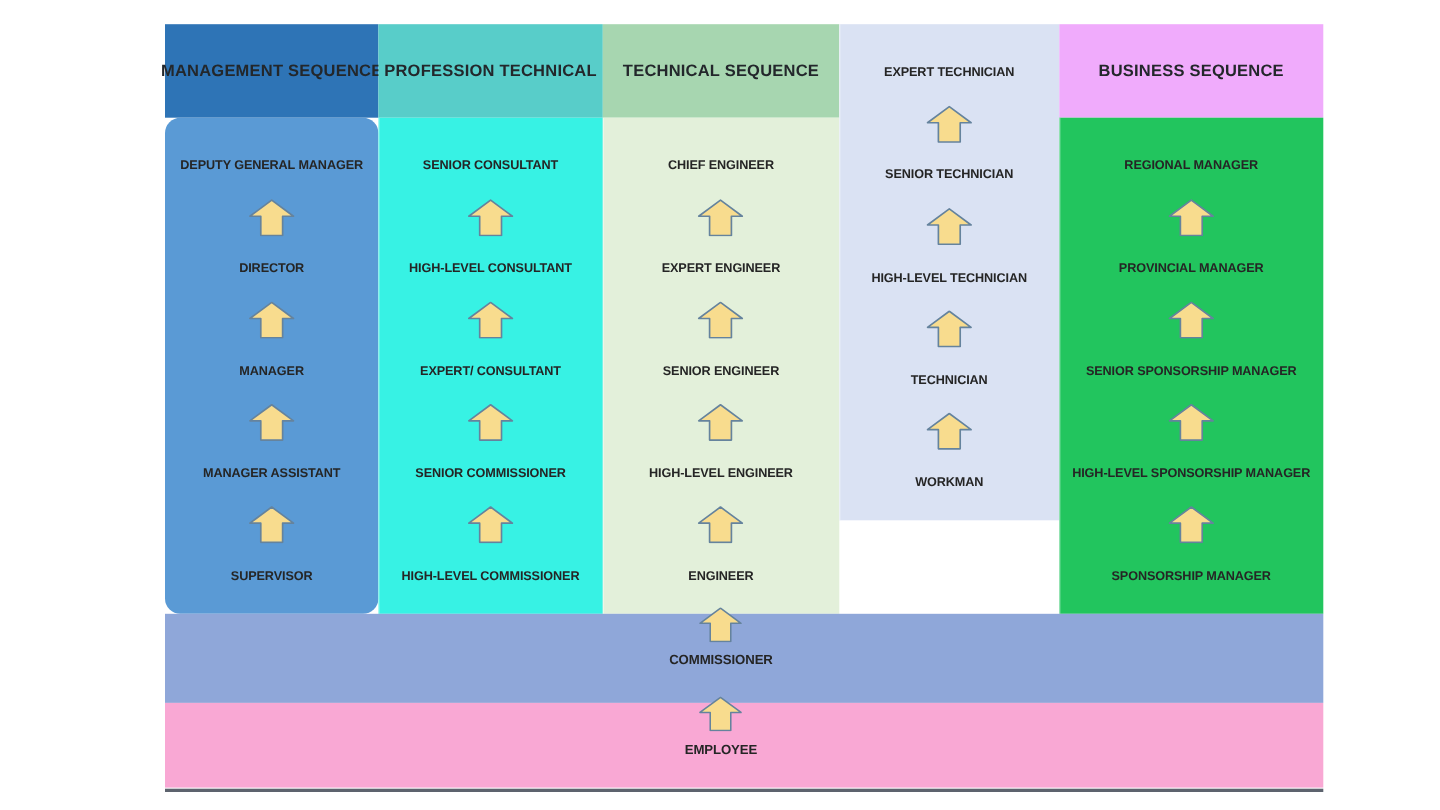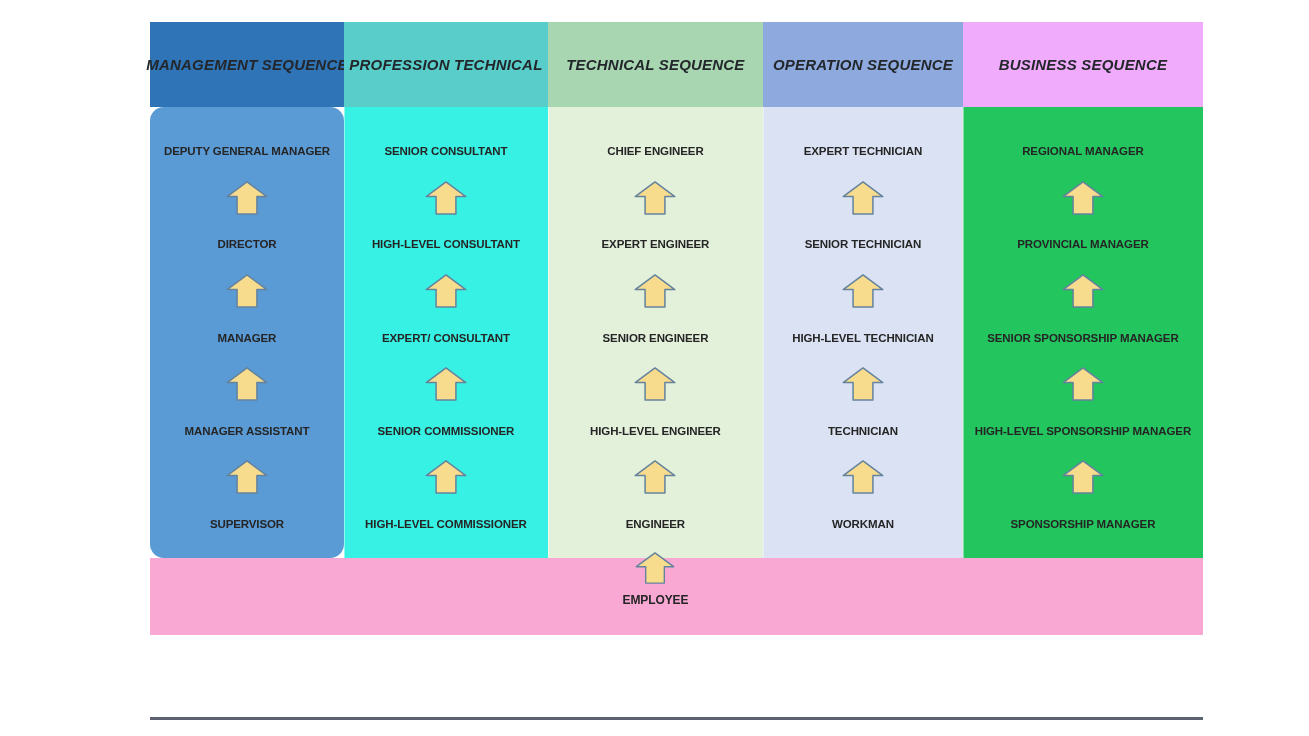--- a/index.html
+++ b/index.html
@@ -25,21 +25,21 @@
   .col-0 { width:18.42%; }
   .col-1 { width:19.37%; }
   .col-2 { width:20.42%; }
   .col-3 { width:18.99%; }
   .col-4 { width:22.80%; }
   .col-header {
     height:85px;
     display:flex; align-items:center; justify-content:center;
     font-size:15px; font-weight:bold;
     color:#23272b; letter-spacing:0.2px;
-    text-align:center; white-space:nowrap;font-style:italic;
+    text-align:center; white-space:nowrap;
   }
   .col-body {
     height:451px;
     display:flex; flex-direction:column;
     align-items:center; justify-content:space-between;
     padding:34px 3px 24px 3px;
   }
   .column + .column .col-body { box-shadow: inset 1px 0 0 rgba(255,255,255,0.45); }
   .level {
     height:20px; line-height:20px;
@@ -130,21 +130,20 @@
             </svg>
           <div class="level">HIGH-LEVEL ENGINEER</div>
           <svg class="arrow" viewBox="0 0 44 36">
               <polygon points="22,1 43,16.5 32.5,16.5 32.5,35 11.5,35 11.5,16.5 1,16.5" fill="#f8dc8e"></polygon>
             </svg>
           <div class="level">ENGINEER</div>
         </div>
       </div>
 
       <div class="column col-3">
-        <div class="col-header" style="background-color: rgb(141, 169, 221);">OPERATION SEQUENCE</div>
         <div class="col-body" style="background-color: rgb(218, 226, 243);">
           <div class="level">EXPERT TECHNICIAN</div>
           <svg class="arrow" viewBox="0 0 44 36">
               <polygon points="22,1 43,16.5 32.5,16.5 32.5,35 11.5,35 11.5,16.5 1,16.5" fill="#f8dc8e"></polygon>
             </svg>
           <div class="level">SENIOR TECHNICIAN</div>
           <svg class="arrow" viewBox="0 0 44 36">
               <polygon points="22,1 43,16.5 32.5,16.5 32.5,35 11.5,35 11.5,16.5 1,16.5" fill="#f8dc8e"></polygon>
             </svg>
           <div class="level">HIGH-LEVEL TECHNICIAN</div>
@@ -177,20 +176,28 @@
           <div class="level">HIGH-LEVEL SPONSORSHIP MANAGER</div>
           <svg class="arrow" viewBox="0 0 44 36">
               <polygon points="22,1 43,16.5 32.5,16.5 32.5,35 11.5,35 11.5,16.5 1,16.5" fill="#f8dc8e"></polygon>
             </svg>
           <div class="level">SPONSORSHIP MANAGER</div>
         </div>
       </div>
 
     </div>
 
+    <div class="band band-commissioner" style="background-color: rgb(143, 167, 217);">
+      <div class="band-inner">
+        <svg class="arrow" viewBox="0 0 44 36">
+            <polygon points="22,1 43,16.5 32.5,16.5 32.5,35 11.5,35 11.5,16.5 1,16.5" fill="#f8dc8e"></polygon>
+          </svg>
+        <div class="level">COMMISSIONER</div>
+      </div>
+    </div>
 
     <div class="band band-employee" style="background-color: #f9a8d4;">
       <div class="band-inner">
         <svg class="arrow" viewBox="0 0 44 36">
             <polygon points="22,1 43,16.5 32.5,16.5 32.5,35 11.5,35 11.5,16.5 1,16.5" fill="#f8dc8e"></polygon>
           </svg>
         <div class="level">EMPLOYEE</div>
       </div>
     </div>
   </div>

